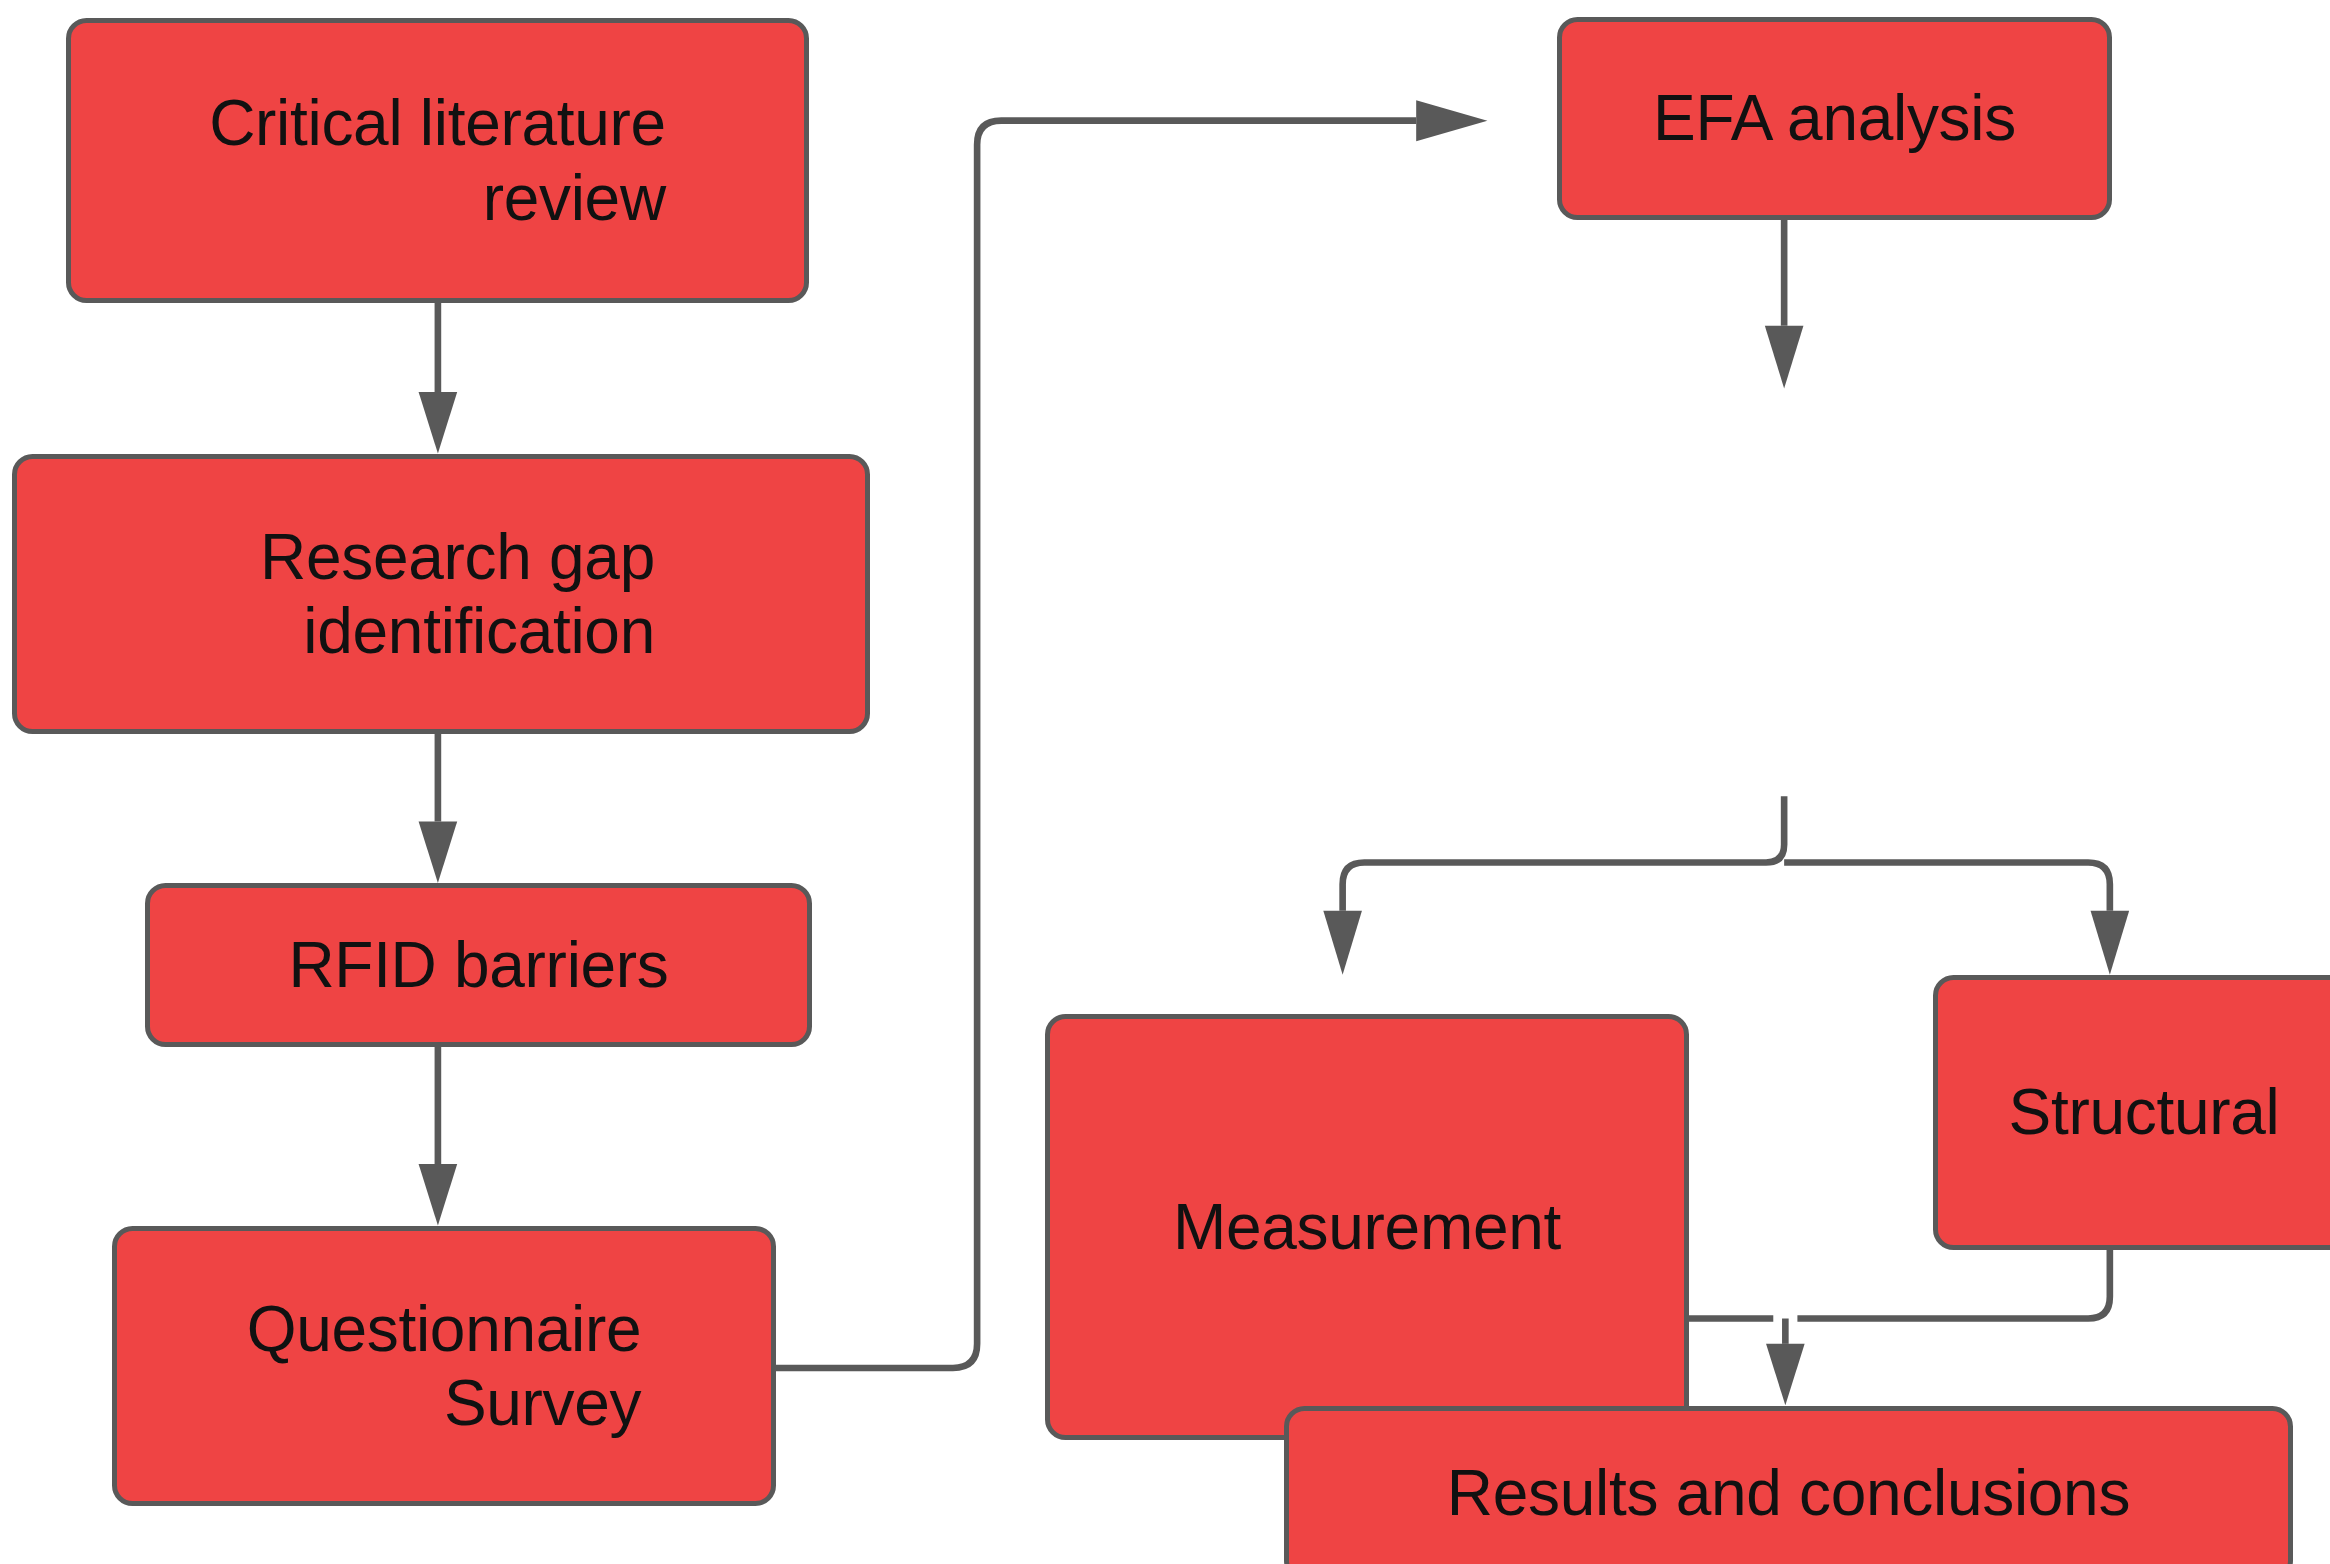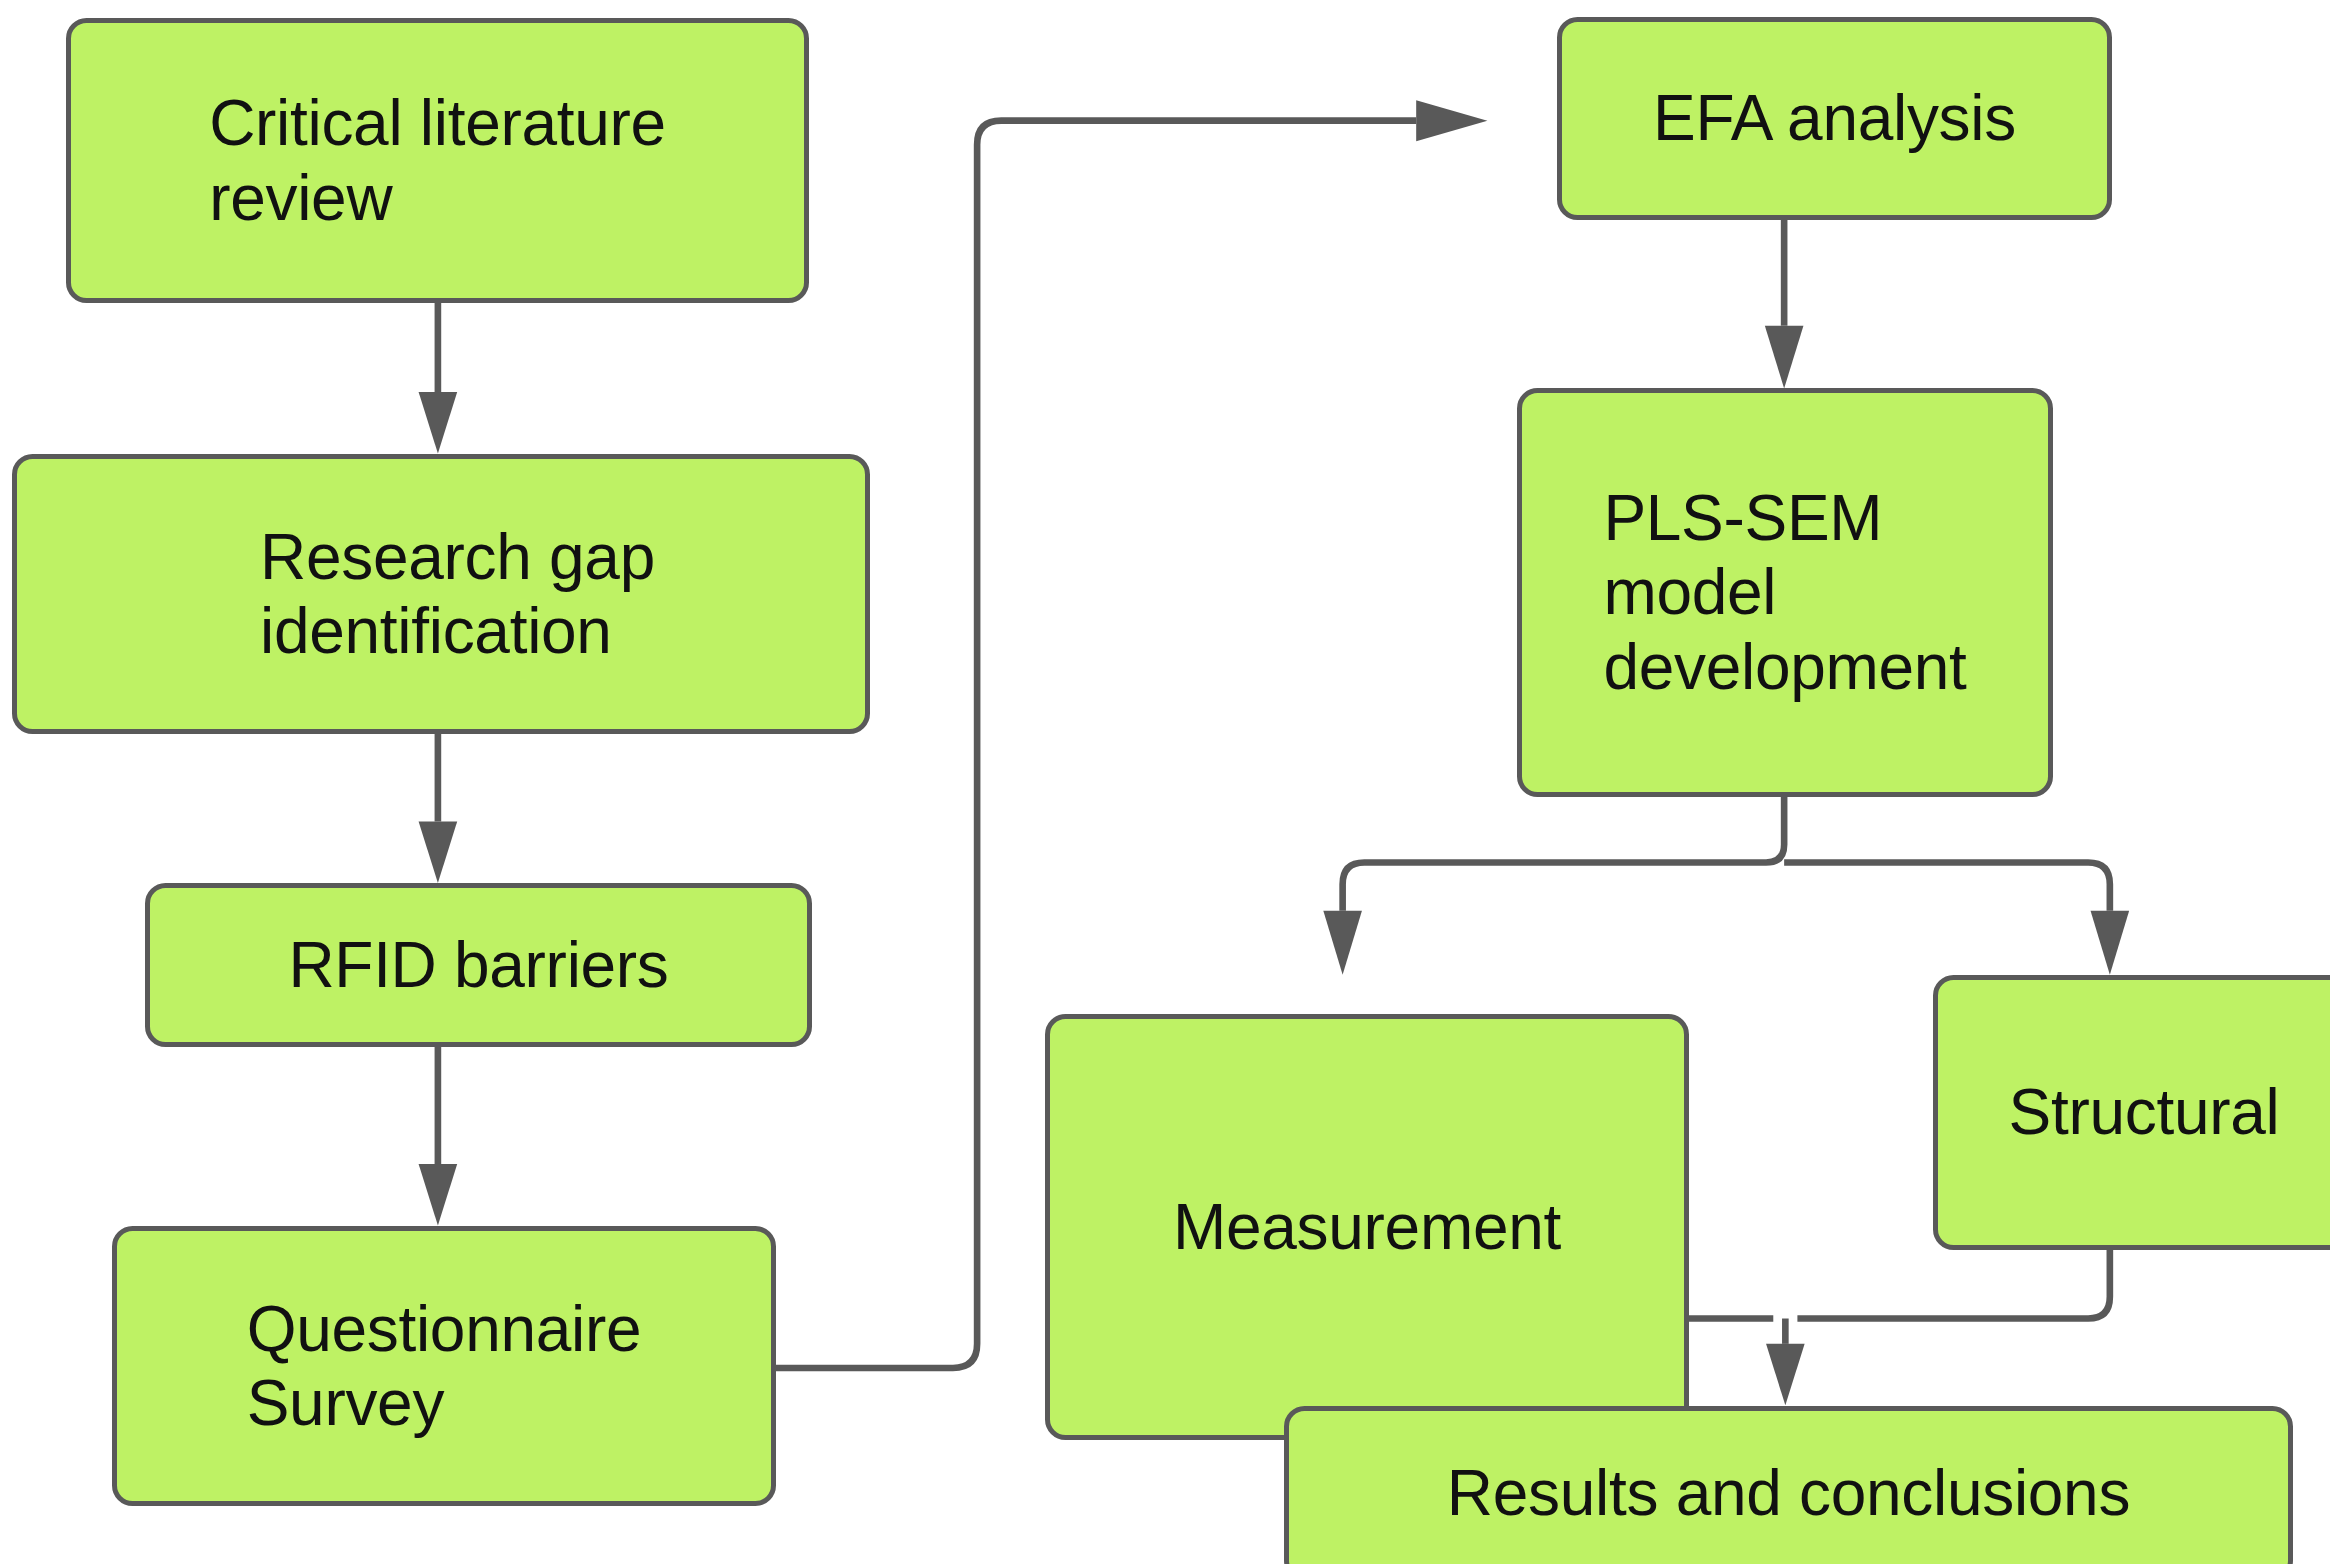--- a/index.html
+++ b/index.html
@@ -7,27 +7,27 @@
     position:relative;
     width:2330px;
     height:1564px;
     background:#ffffff;
     overflow:hidden;
     font-family:"Liberation Sans", sans-serif;
   }
   .node{
     position:absolute;
     box-sizing:border-box;
-    background:#bef264;
+    background:#ef4444;
     border:5.4px solid #595959;
     border-radius:20.5px;
     display:flex;
     align-items:center;
     justify-content:center;
-    text-align:left;
+    text-align:right;
     color:#111111;
     font-size:64px;
     line-height:1.16;
     letter-spacing:-0.3px;
     white-space:pre-line;
     padding:3.6px 11px;
   }
   svg.edges{
     position:absolute;
     left:0; top:0;
@@ -100,23 +100,20 @@
   <div class="node" style="left:12px; top:454px; width:858px; height:280px;padding-left:44px;">Research gap
 identification</div>
 
   <div class="node" style="left:145px; top:883px; width:667px; height:164px;">RFID barriers</div>
 
   <div class="node" style="left:112px; top:1226px; width:664px; height:280px;">Questionnaire
 Survey</div>
 
   <div class="node" style="left:1557px; top:17px; width:555px; height:203px;">EFA analysis</div>
 
-  <div class="node" style="left:1517px; top:388px; width:536px; height:409px;">PLS-SEM
-model
-development</div>
 
   <div class="node" style="left:1045px; top:1014px; width:644px; height:426px;">Measurement</div>
 
   <div class="node" style="left:1933px; top:975px; width:422px; height:275px;">Structural</div>
 
   <div class="node" style="left:1284px; top:1406px; width:1009px; height:175px;">Results and conclusions</div>
 
 </div>
 
 

